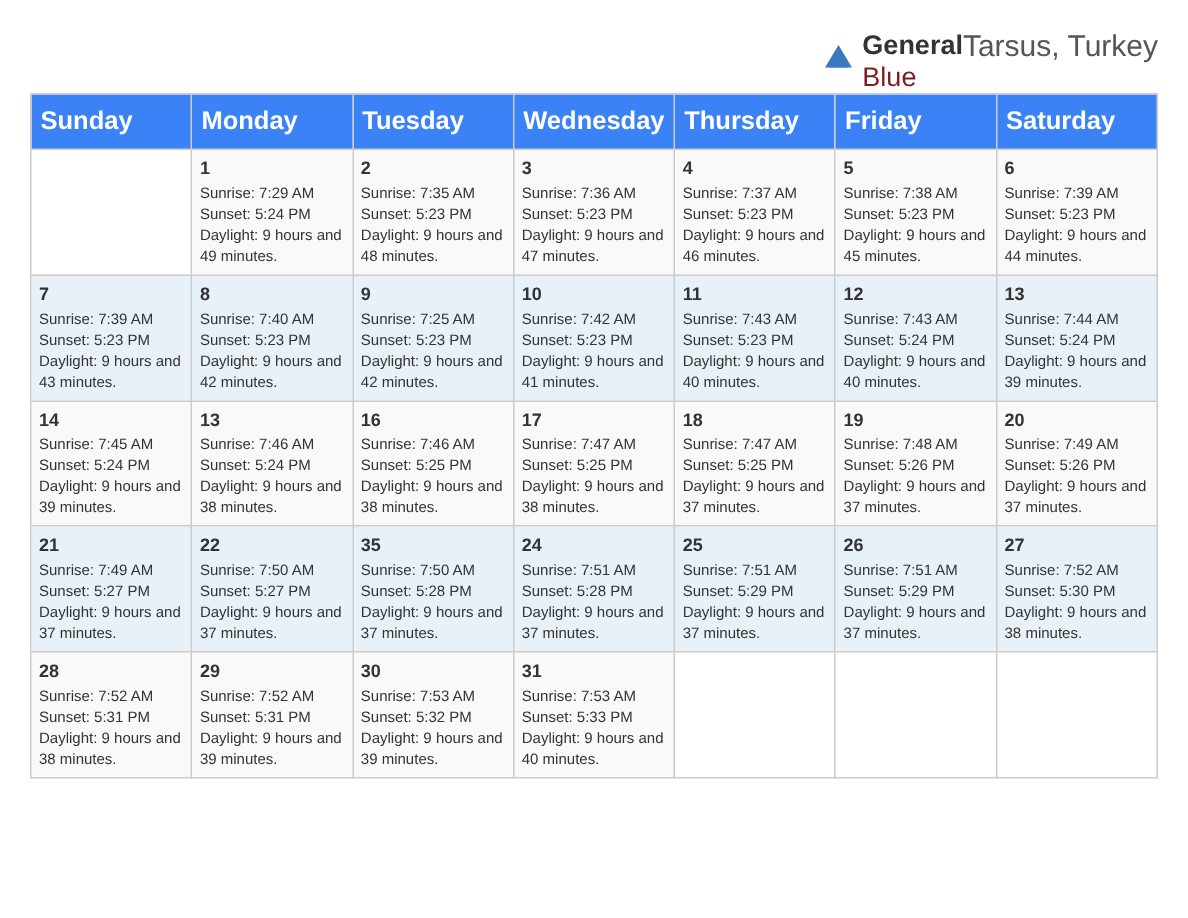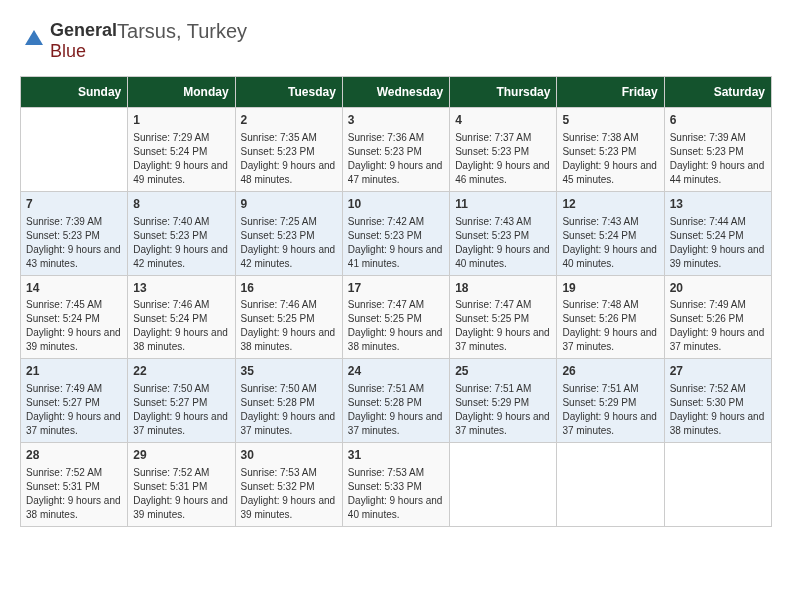--- a/index.html
+++ b/index.html
@@ -5,23 +5,23 @@
     * { box-sizing: border-box; margin: 0; padding: 0; }
     body {
       font-family: Arial, sans-serif;
       background: #fff;
       width: 792px;
       min-height: 612px;
       padding: 20px;
     }
     .header {
       display: flex;
-      justify-content: flex-start;
+      justify-content: flex-end;
       align-items: flex-start;
-      margin-bottom: 14px;
+      margin-bottom: 0;
     }
     .logo {
       display: flex;
       align-items: center;
     }
     .logo-icon {
       width: 24px;
       height: 24px;
       margin-left: 2px;
     }
@@ -35,26 +35,26 @@
     }
     .location-title {
       font-size: 20px;
       color: #555;
     }
     table {
       width: 100%;
       border-collapse: collapse;
     }
     thead tr th {
-      background-color: #14532d;
+      background-color: #3b82f6;
       color: white;
       padding: 8px 6px;
-      font-size: 12px;
+      font-size: 17px;
       font-weight: bold;
-      text-align: right;
+      text-align: left;
       border: 1px solid #ccc;
     }
     tbody tr td {
       border: 1px solid #ccc;
       vertical-align: top;
       padding: 4px 5px;
       width: calc(100% / 7);
       min-height: 80px;
       font-size: 10.5px;
       color: #333;

